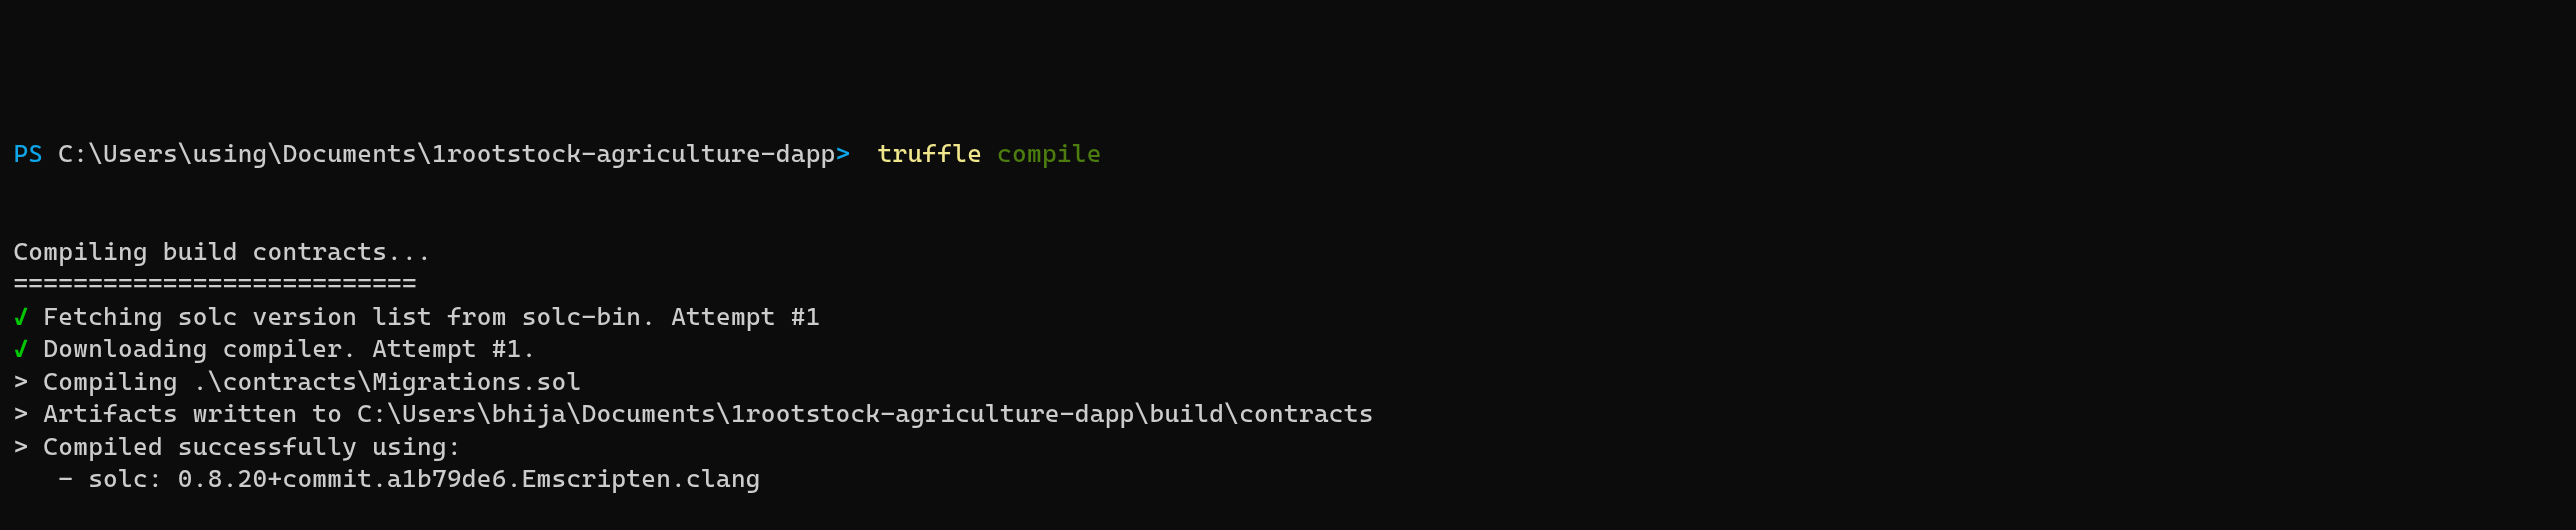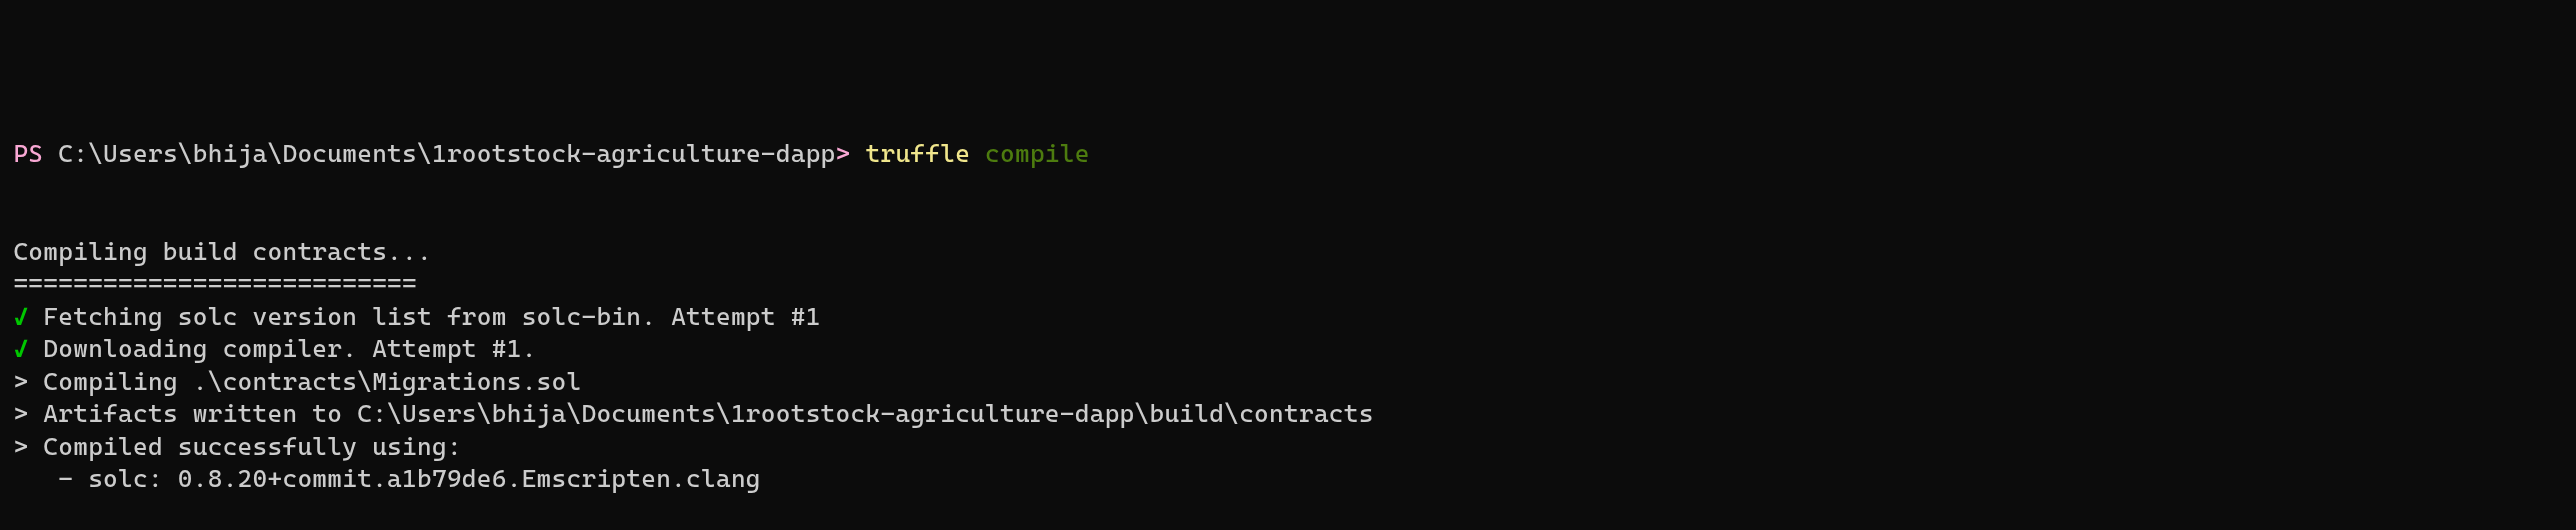--- a/index.html
+++ b/index.html
@@ -14,27 +14,28 @@
       font-size: 25px;
       line-height: 1.3;
       padding: 8px 13.4px;
       white-space: pre;
       letter-spacing: 0.3px;
     }
     .prompt-line {
       display: block;
     }
     .ps-prefix {
-      color: #f9a8d4;
+      color: #0ea5e9;
     }
     .path {
       color: #cccccc;
     }
     .cmd-highlight {
       color: #f0e68c;
+      margin-left: 12px;
     }
     .cmd-arg {
       color: #4d7c0f;
     }
     .header-text {
       color: #cccccc;
     }
     .separator {
       color: #cccccc;
     }
@@ -52,20 +53,20 @@
     .blank-line {
       display: block;
       height: 1.3em;
     }
   </style>
 </head>
 <body>
 
 
 
-<div><span class="prompt-line"><span class="ps-prefix">PS </span><span class="path">C:\Users\bhija\Documents\1rootstock-agriculture-dapp</span><span class="ps-prefix">&gt; </span><span class="cmd-highlight">truffle</span><span class="cmd-arg"> compile</span></span>
+<div><span class="prompt-line"><span class="ps-prefix">PS </span><span class="path">C:\Users\using\Documents\1rootstock-agriculture-dapp</span><span class="ps-prefix">&gt; </span><span class="cmd-highlight">truffle</span><span class="cmd-arg"> compile</span></span>
 <span class="blank-line"></span><span class="header-text">Compiling build contracts...</span>
 <span class="separator">===========================</span>
 <div id="output-lines"><span style="display: block;"><span class="check">✓</span><span class="output-text"> Fetching solc version list from solc-bin. Attempt #1</span></span><span style="display: block;"><span class="check">✓</span><span class="output-text"> Downloading compiler. Attempt #1.</span></span><span style="display: block;"><span class="gt">&gt;</span><span class="output-text"> Compiling .\contracts\Migrations.sol</span></span><span style="display: block;"><span class="gt">&gt;</span><span class="output-text"> Artifacts written to C:\Users\bhija\Documents\1rootstock-agriculture-dapp\build\contracts</span></span><span style="display: block;"><span class="gt">&gt;</span><span class="output-text"> Compiled successfully using:</span></span><span style="display: block;"><span class="output-text">   - solc: 0.8.20+commit.a1b79de6.Emscripten.clang</span></span></div></div>
 
 
 
 
 
 </body></html>

